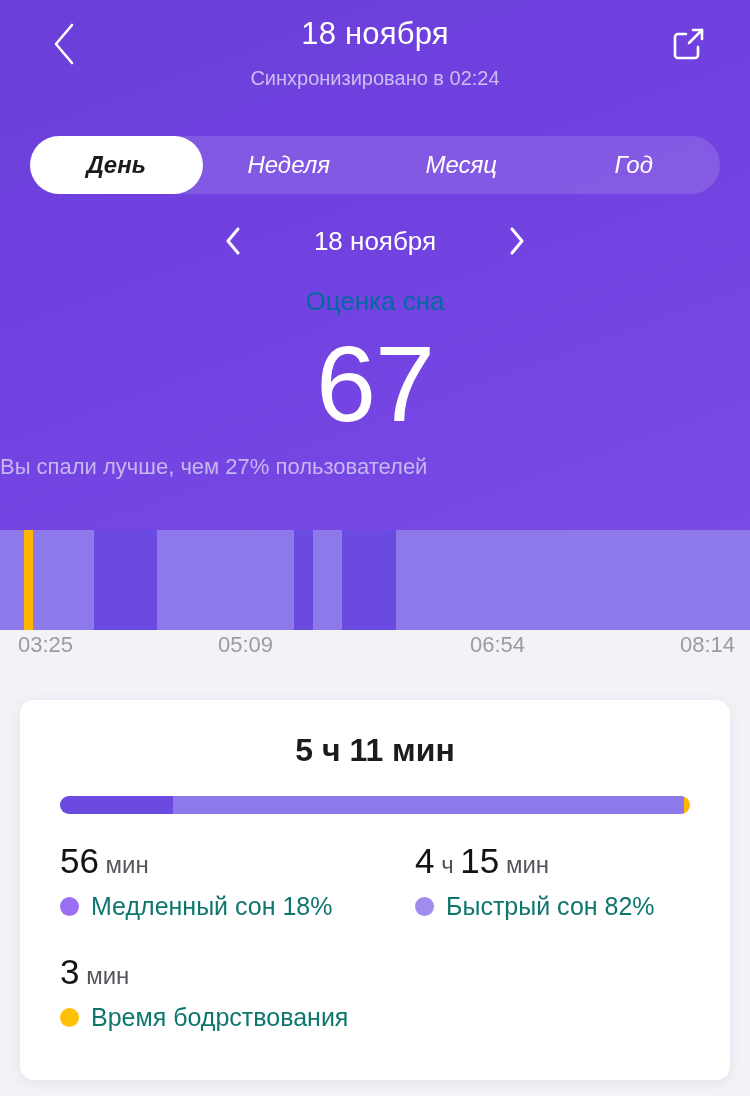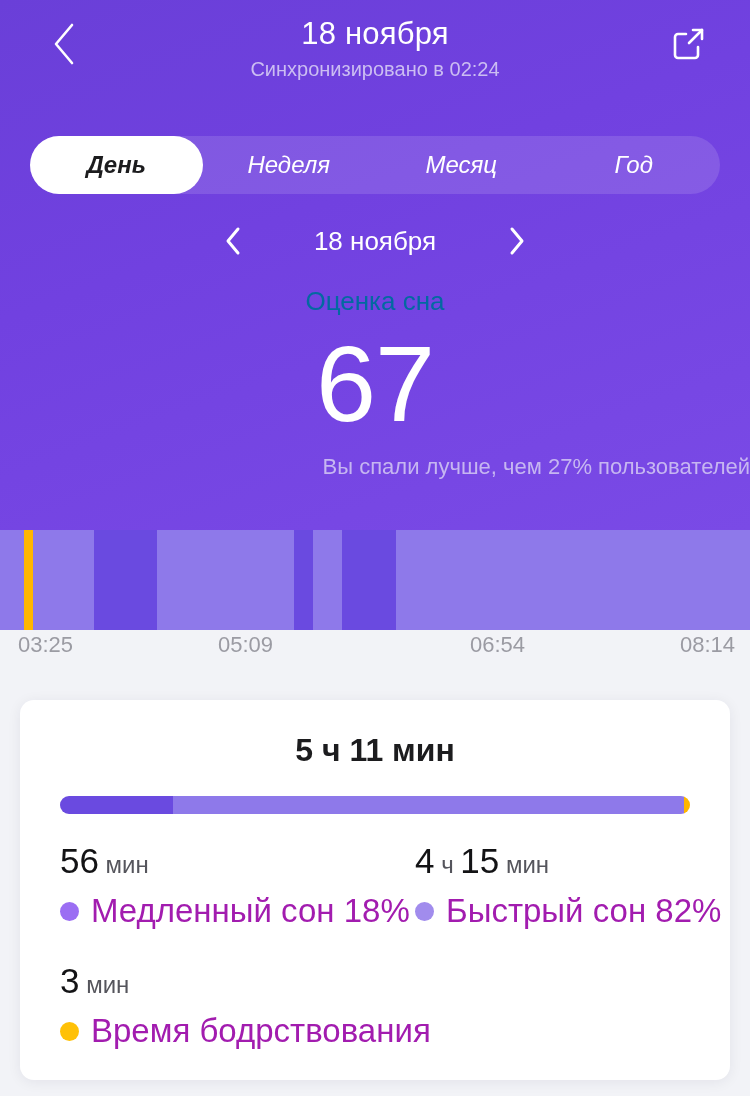--- a/index.html
+++ b/index.html
@@ -28,21 +28,21 @@
     position:absolute; right:34px; top:16px; width:56px; height:56px;
     display:flex; align-items:center; justify-content:center; cursor:pointer;
   }
   .header-center {
     position:absolute; left:0; top:14px; width:750px; text-align:center;
   }
   .header-title {
     font-size:31px; color:#ffffff; letter-spacing:.2px; line-height:40px;
   }
   .header-sub {
-    font-size:20px; color:#cbbdf2; line-height:28px; margin-top:1px;
+    font-size:20px; color:#cbbdf2; line-height:28px; margin-top:10px;
   }
 
   
   .tabs {
     position:absolute; left:30px; top:136px; width:690px; height:58px;
     background:rgba(255,255,255,.13); border-radius:29px;
     display:flex; align-items:center;font-style:italic;
   }
   .tab {
     flex:1; height:58px; display:flex; align-items:center; justify-content:center;
@@ -61,21 +61,21 @@
   
   .score-label {
     position:absolute; left:0; top:286px; width:750px; text-align:center;
     font-size:26px; color:#0369a1;
   }
   .score-value {
     position:absolute; left:0; top:330px; width:750px; text-align:center;
     font-size:108px; line-height:108px; color:#ffffff; font-weight:300; letter-spacing:-1px;
   }
   .score-note {
-    position:absolute; left:0; top:454px; width:750px; text-align:right;
+    position:absolute; left:0; top:454px; width:750px; text-align:left;
     font-size:22px; color:#c6b6f1;
   }
 
   
   .hypno {
     position:absolute; top:530px; left:0; width:750px; height:100px;
     display:flex; overflow:hidden;
   }
   .hypno-seg { height:100px; }
 
@@ -102,21 +102,21 @@
   }
   .bar-seg { height:18px; }
 
   .stats { position:absolute; left:0; top:140px; width:710px; }
   .stat-row { display:flex; }
   .stat { width:355px; padding-left:40px; margin-bottom:30px; }
   .stat-value { font-size:35px; color:#131315; line-height:42px; white-space:nowrap; }
   .stat-value .unit { font-size:24px; color:#55555c; }
   .stat-legend { display:flex; align-items:center; margin-top:6px; }
   .dot { width:19px; height:19px; border-radius:50%; margin-right:12px; flex:none; }
-  .stat-legend-text { font-size:33px; color:#a21caf; white-space:nowrap; }
+  .stat-legend-text { font-size:25px; color:#0f766e; white-space:nowrap; }
 </style>
 </head>
 <body>
 
 <div class="screen">
 
   <div class="hero"></div>
 
   <div class="header">
 

